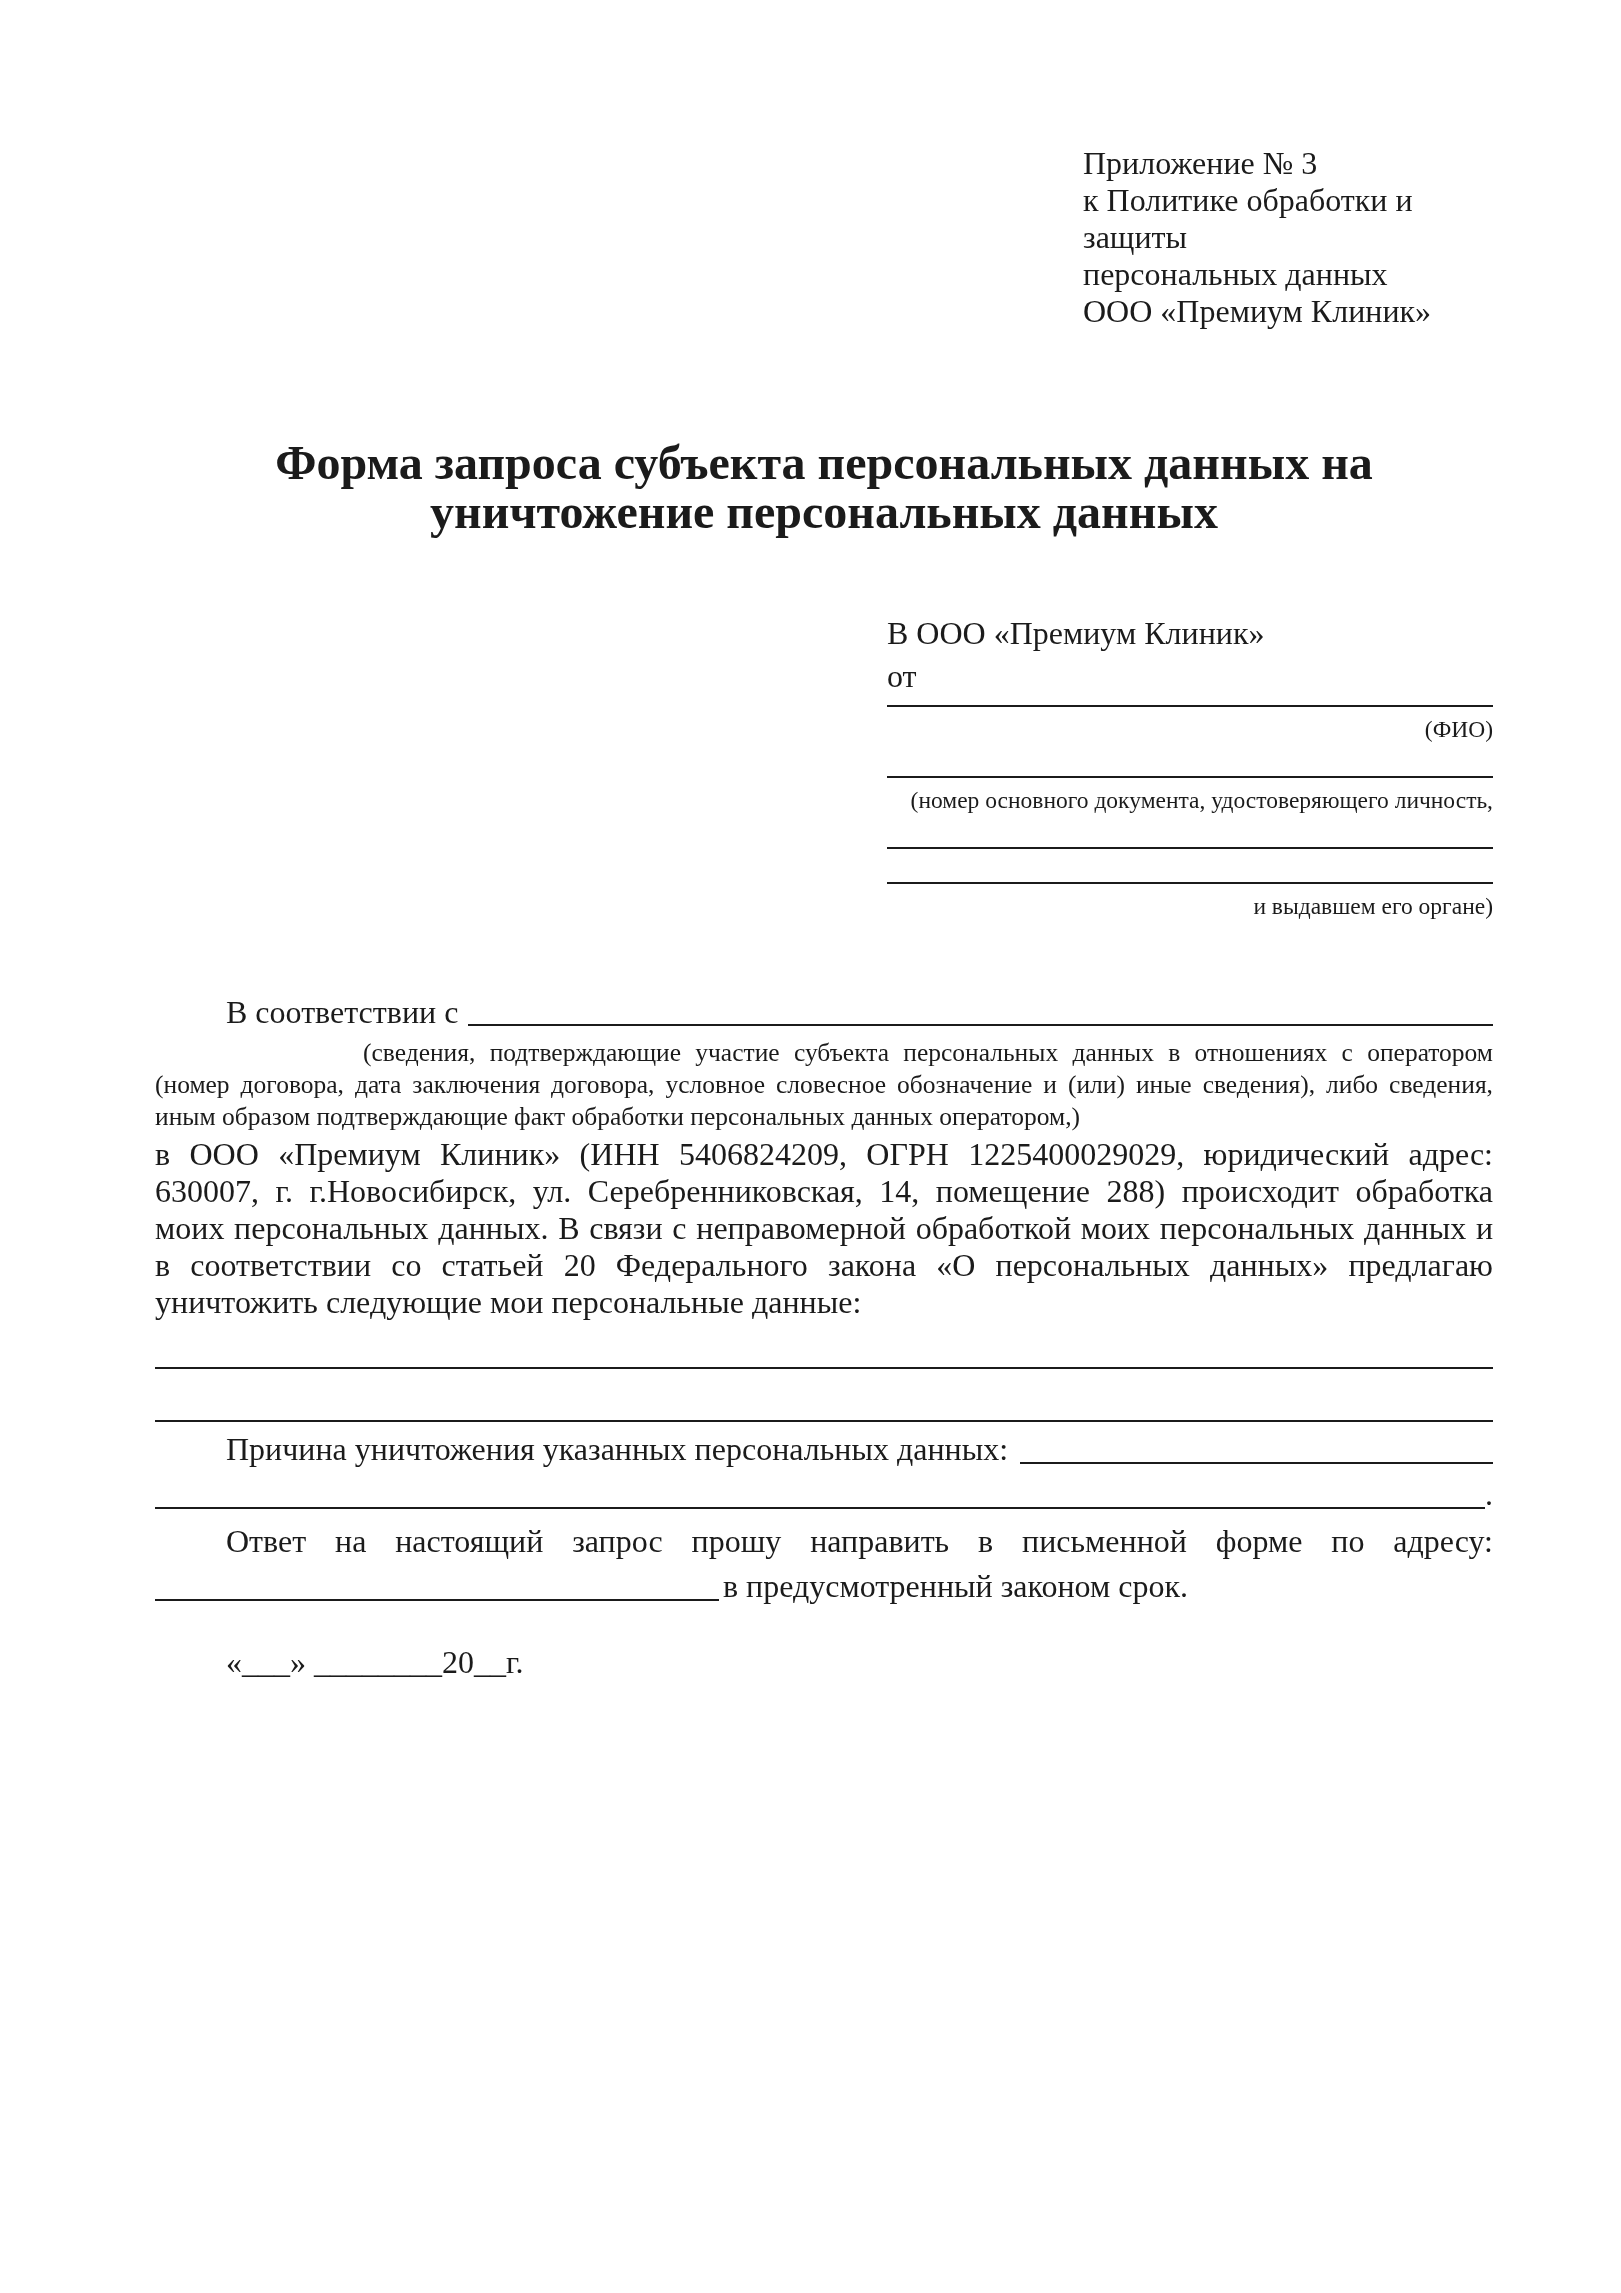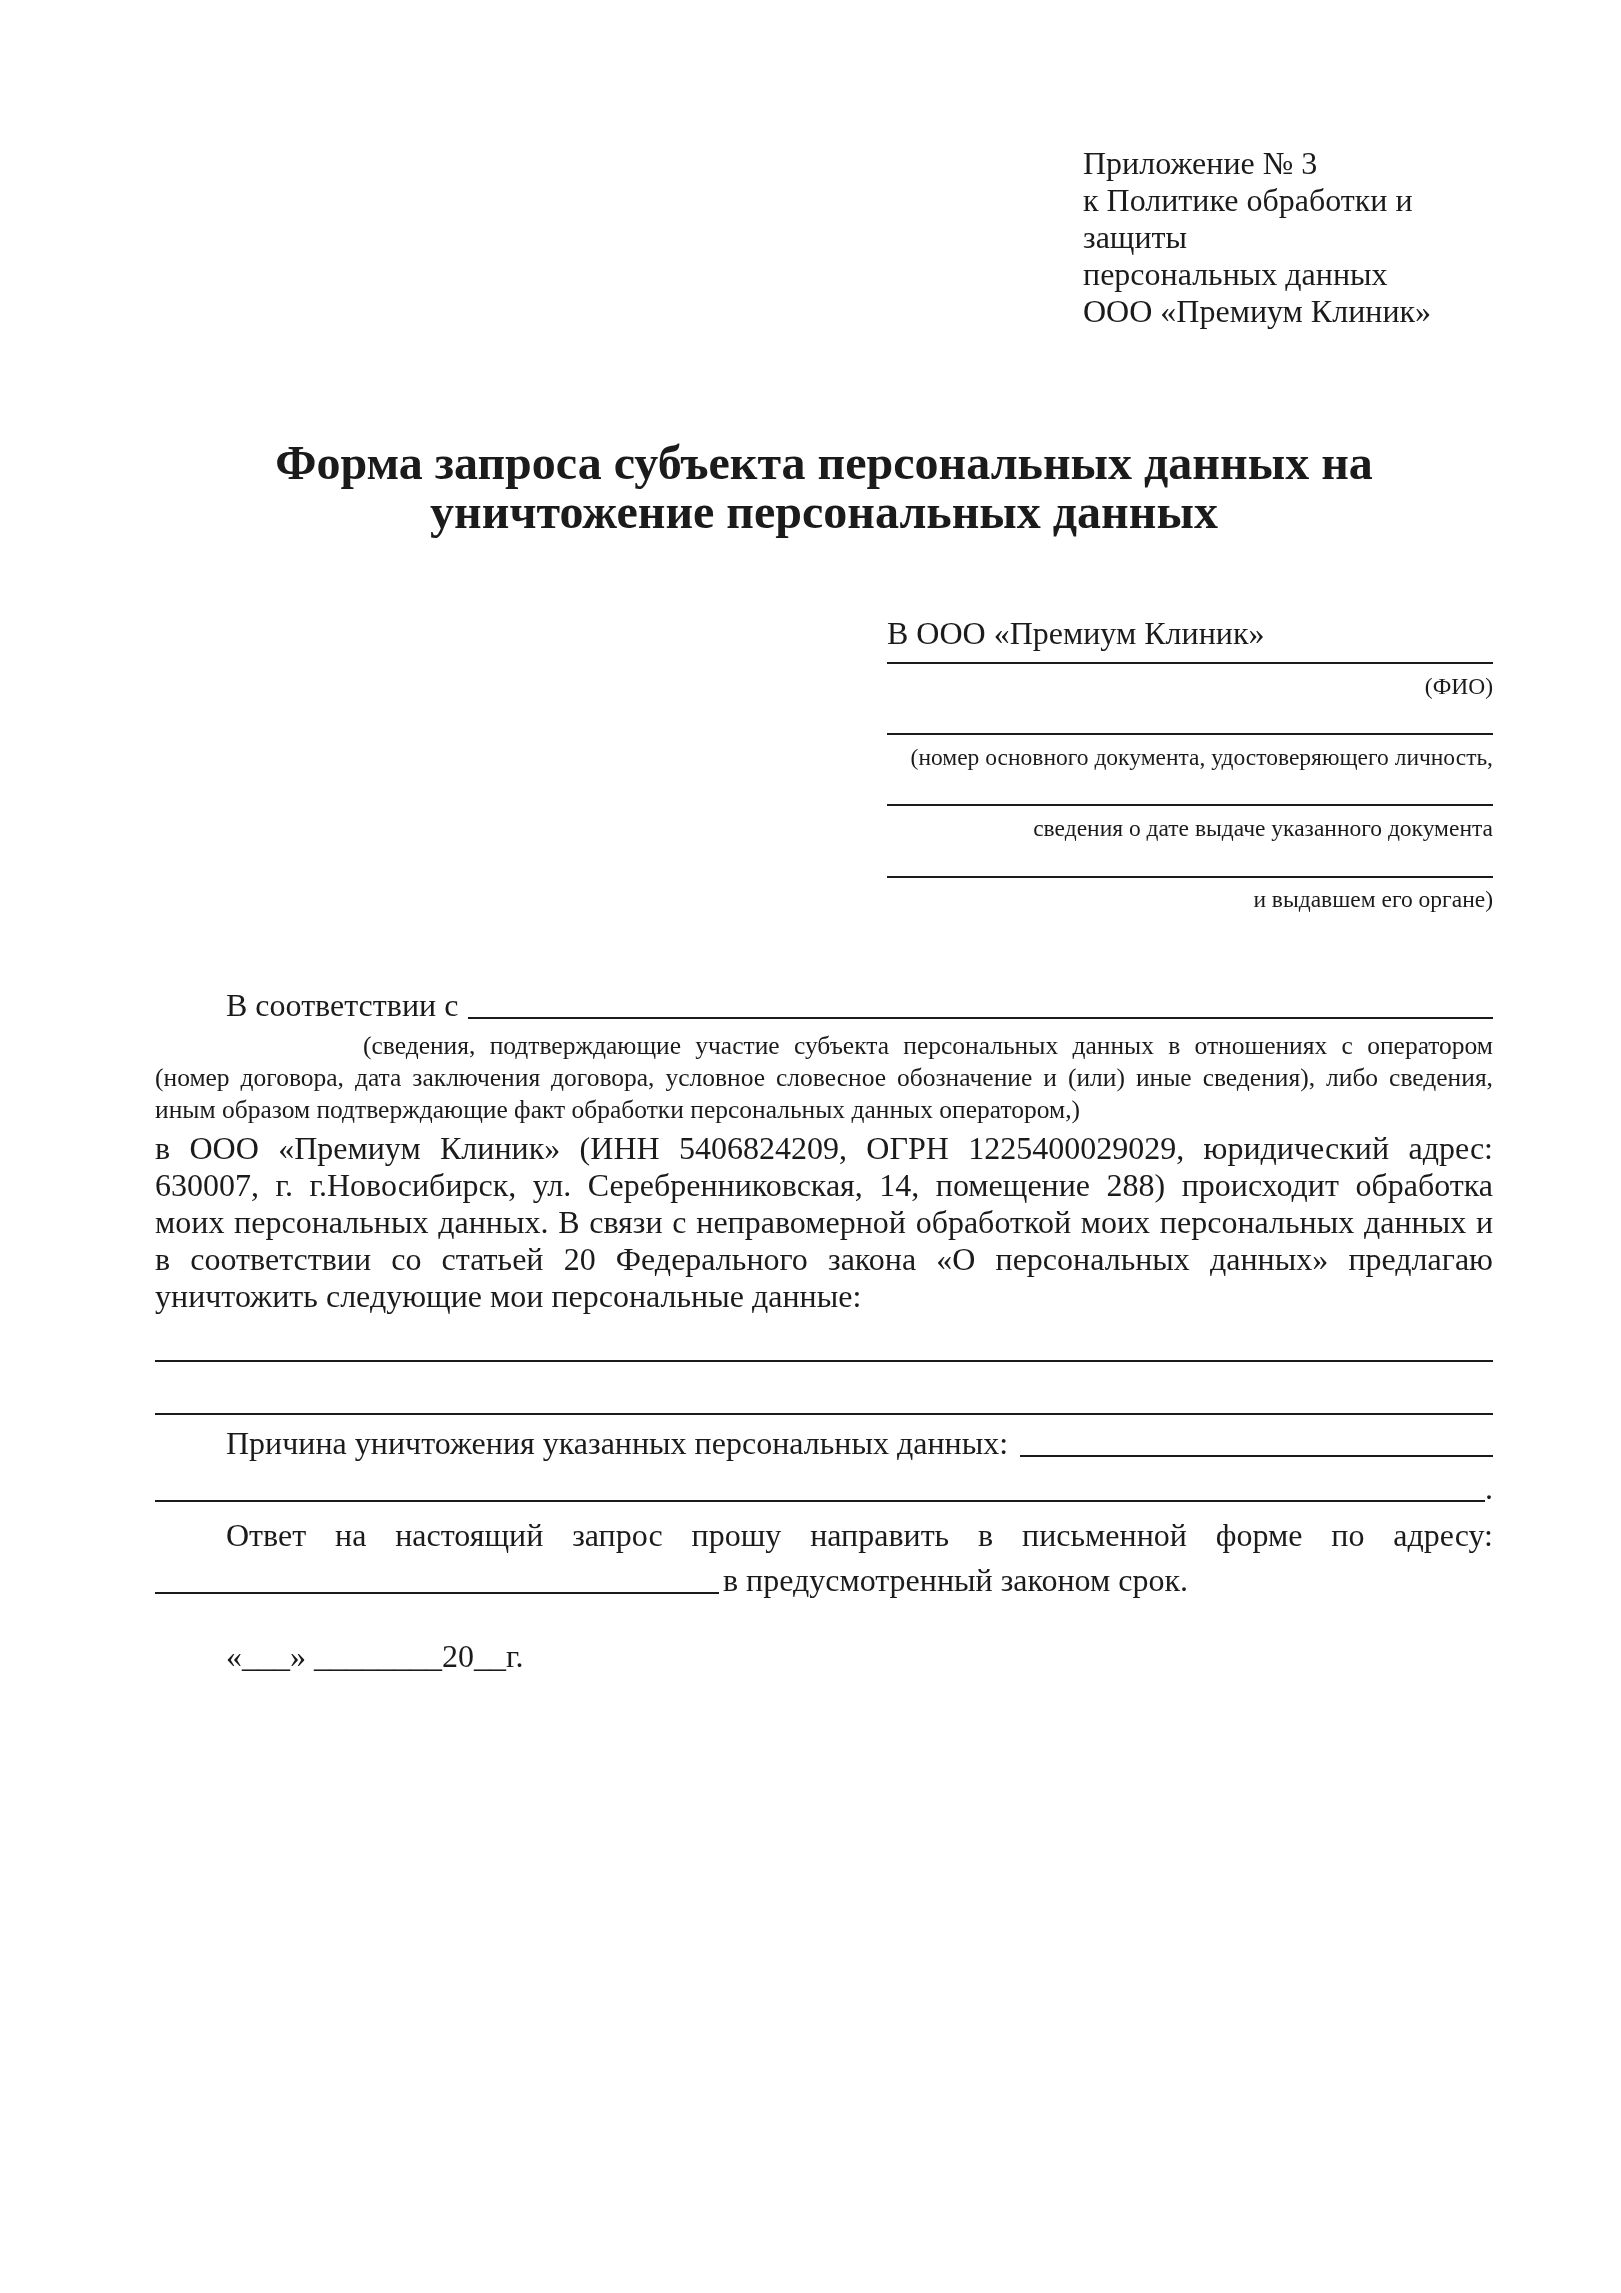--- a/index.html
+++ b/index.html
@@ -88,32 +88,32 @@
     <div>Приложение № 3</div>
     <div>к Политике обработки и защиты</div>
     <div>персональных данных</div>
     <div>ООО «Премиум Клиник»</div>
   </div>
 
   <div class="title">Форма запроса субъекта персональных данных на уничтожение персональных данных</div>
 
   <div class="addressee">
     <div class="addr-line">В ООО «Премиум Клиник»</div>
+    <div class="addr-line">от</div>
 
     <div class="field first">
       <div class="fline"></div>
       <div class="fcap">(ФИО)</div>
     </div>
     <div class="field">
       <div class="fline"></div>
       <div class="fcap">(номер основного документа, удостоверяющего личность,</div>
     </div>
     <div class="field">
       <div class="fline"></div>
-      <div class="fcap">сведения о дате выдаче указанного документа</div>
     </div>
     <div class="field">
       <div class="fline"></div>
       <div class="fcap">и выдавшем его органе)</div>
     </div>
   </div>
 
   <div class="row accordance">
     <span class="label indent">В соответствии с</span>
     <span class="fill"></span>

